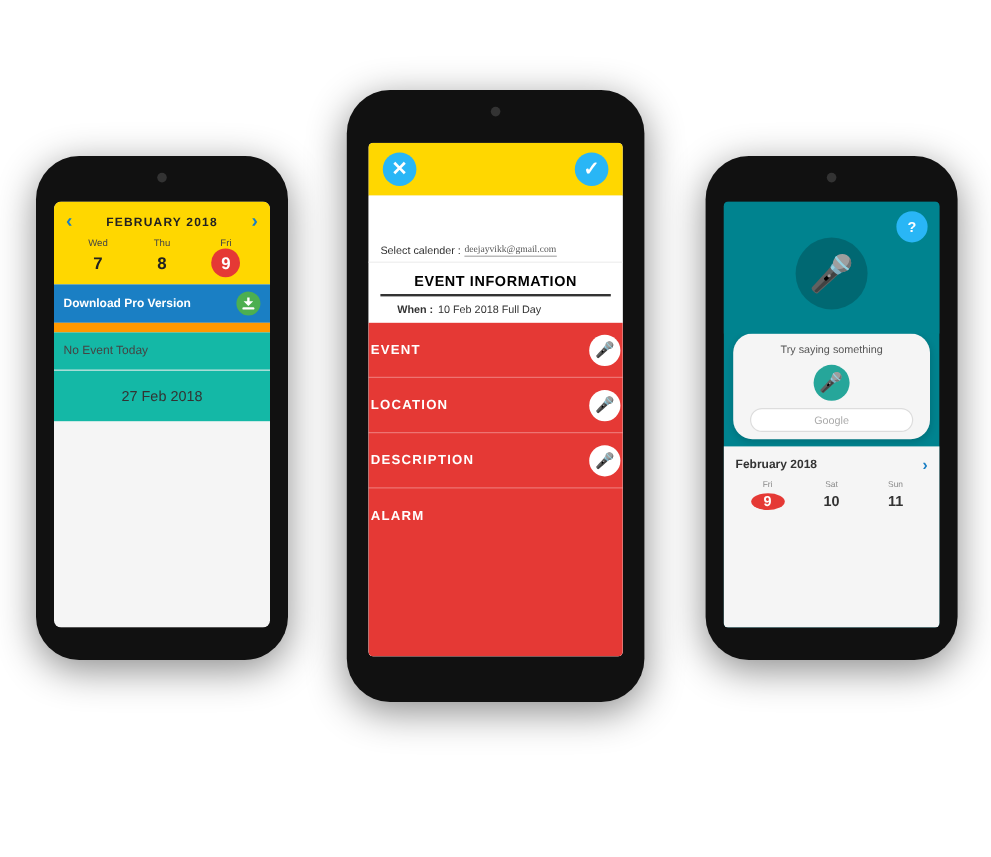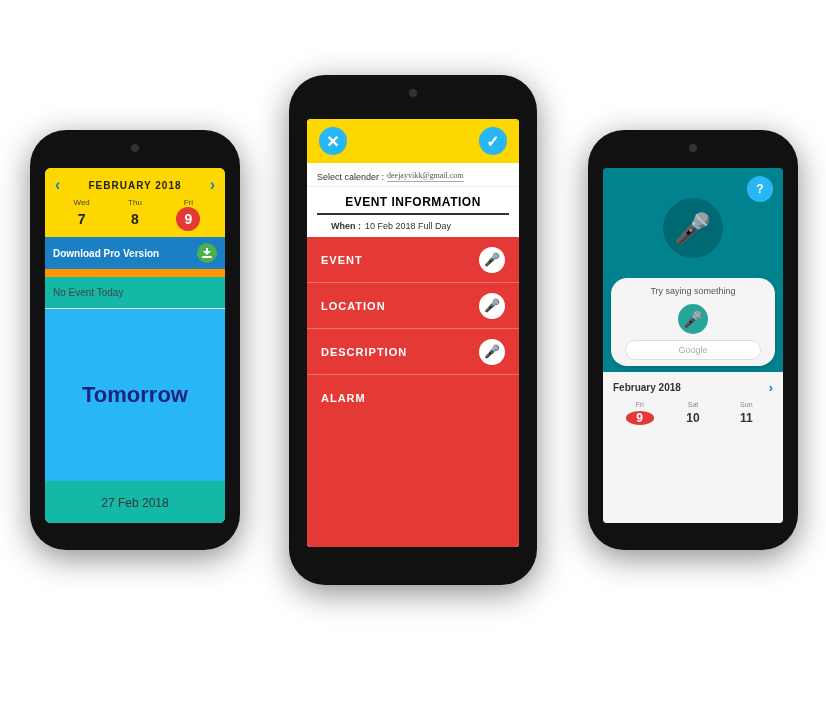--- a/index.html
+++ b/index.html
@@ -276,20 +276,21 @@
       flex: 1;
       display: flex;
       flex-direction: column;
     }
 
     .center-calendar-row {
       display: flex;
       align-items: center;
       padding: 8px 10px 4px;
       border-bottom: 1px solid #eee;
+      margin-top: 32px;
     }
 
     .center-calendar-label {
       font-size: 9px;
       color: #333;
     }
 
     .center-calendar-value {
       font-size: 8px;
       color: #555;
@@ -326,21 +327,21 @@
       flex: 1;
       background: #e53935;
       display: flex;
       flex-direction: column;
     }
 
     .center-field-row {
       display: flex;
       align-items: center;
       justify-content: space-between;
-      padding: 0 14px;
+      padding: 0 2px;
       height: 46px;
       border-bottom: 1px solid rgba(255,255,255,0.3);
     }
 
     .center-field-row:last-child {
       border-bottom: none;
     }
 
     .center-field-label {
       font-size: 11px;
@@ -555,23 +556,20 @@
               <path d="M6 8L2 4h3V1h2v3h3L6 8z"></path>
               <rect x="1" y="9" width="10" height="2" rx="1"></rect>
             </svg>
           </div>
         </div>
 
         <div class="left-orange-bar"></div>
 
         <div class="left-no-event">No Event Today</div>
 
-        <div class="left-tomorrow">
-          <span class="left-tomorrow-label">Tomorrow</span>
-        </div>
 
         <div class="left-bottom">
           <span class="left-bottom-date">27 Feb 2018</span>
         </div>
 
       </div>
     </div>
   </div>
 
   <div class="phone phone-center" style="position:absolute; top:75px; left:50%; transform:translateX(-50%); width:248px; height:510px; z-index:3;">

